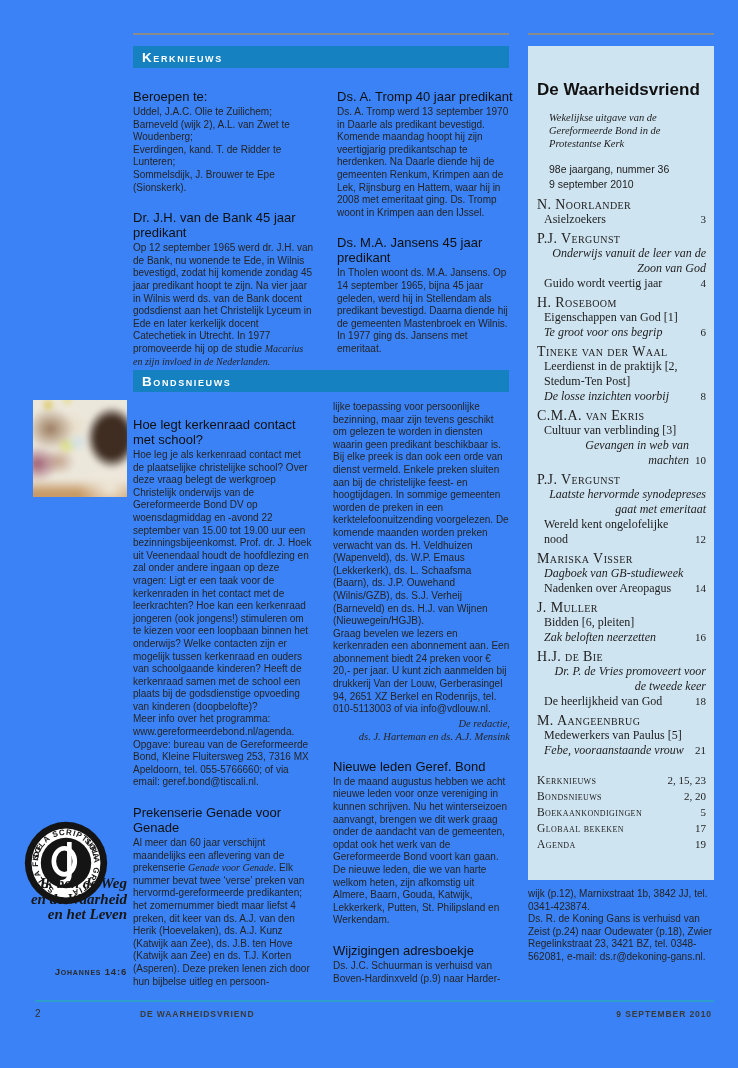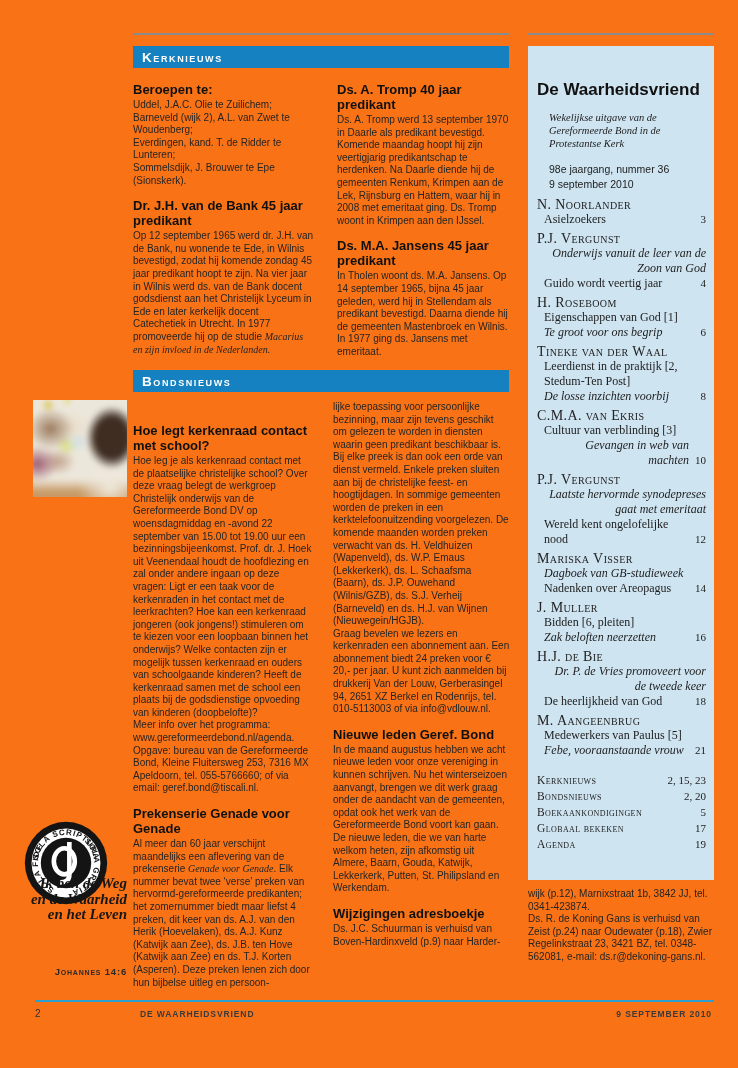--- a/index.html
+++ b/index.html
@@ -1,41 +1,41 @@
 <!DOCTYPE html>
 <html lang="nl"><head>
 <meta charset="utf-8">
 <style>
   html,body { margin:0; padding:0; background:#ffffff; }
-  .page { position:relative; width:738px; height:1068px; background:#f97316;
+  .page { position:relative; width:738px; height:1068px; background:#3b82f6;
           font-family:"Liberation Sans", sans-serif; color:#1f1f1f; overflow:hidden; }
 
   
   .rule-top { position:absolute; top:33px; height:2px; background:#8a8b8d; }
   .rule-top.main { left:133px; width:376px; }
   .rule-top.side { left:528px; width:186px; }
   .footer-rule { position:absolute; left:35px; top:1000px; width:679px; height:2px; background:#2d9fce; }
 
   
   .bar { position:absolute; height:22px; background:#1581c1; color:#fff;
          display:flex; align-items:center; padding-left:9px; box-sizing:border-box; }
   .bar .bar-label { font-variant:small-caps; font-weight:bold; font-size:13.5px; letter-spacing:1.6px; }
   #bar-kerknieuws  { left:133px; top:46px;  width:376px; }
   #bar-bondsnieuws { left:133px; top:370px; width:376px; }
   #bar-inhoud      { left:528px; top:46px;  width:186px; }
 
   
   .col { position:absolute; width:181px; font-size:10px; line-height:12.6px; color:#242424; }
   #kerk-col1  { left:133px; top:73px; }
   #kerk-col2  { left:337px; top:73px; width:177px; }
-  #bonds-col1 { left:133px; top:414px; }
+  #bonds-col1 { left:133px; top:401px; }
   #bonds-col2 { left:333px; top:401px; width:177px; }
 
   .article { margin:0 0 11px 0; }
-  .article-title { font-size:13px; line-height:15px; font-weight:bold; color:#101010; margin:9px 0 2px 0; }
+  .article-title { font-size:13px; line-height:15px; font-weight:normal; color:#101010; margin:16px 0 2px 0; }
   .body-p { margin:0; white-space:pre-line; }
   .em { font-style:italic; font-family:"Liberation Serif", serif; }
   .signature { margin:1px 0 0 0; text-align:right; font-style:italic;
                font-family:"Liberation Serif", serif; font-size:10.5px; line-height:13px; white-space:pre-line; }
 
   
   .sidebar-box { position:absolute; left:528px; top:46px; width:186px; height:834px; background:#cfe4f1; }
   .sidebar-content { position:absolute; left:528px; top:72px; width:186px; box-sizing:border-box;
                      padding:8px 8px 0 9px; color:#1c1c1c; }
   .sb-title { font-size:17px; font-weight:bold; line-height:19px; margin:0 0 4px 0; color:#111; }
@@ -140,20 +140,22 @@
     <div class="article">
       <h3 class="article-title">Prekenserie Genade voor Genade</h3>
       <p class="body-p"><span>Al meer dan 60 jaar verschijnt maandelijks een aflevering van de prekenserie </span><span class="em">Genade voor Genade</span><span>. Elk nummer bevat twee ‘verse’ preken van hervormd-gereformeerde predikanten; het zomernummer biedt maar liefst 4 preken, dit keer van ds. A.J. van den Herik (Hoevelaken), ds. A.J. Kunz (Katwijk aan Zee), ds. J.B. ten Hove (Katwijk aan Zee) en ds. T.J. Korten (Asperen). Deze preken lenen zich door hun bijbelse uitleg en persoon-</span></p>
     </div>
   </div>
 
   <div class="col" id="bonds-col2">
     <div class="article">
       <p class="body-p">lijke toepassing voor persoonlijke bezinning, maar zijn tevens geschikt om gelezen te worden in diensten waarin geen predikant beschikbaar is. Bij elke preek is dan ook een orde van dienst vermeld. Enkele preken sluiten aan bij de christelijke feest- en hoogtijdagen. In sommige gemeenten worden de preken in een kerktelefoonuitzending voorgelezen. De komende maanden worden preken verwacht van ds. H. Veldhuizen (Wapenveld), ds. W.P. Emaus (Lekkerkerk), ds. L. Schaafsma (Baarn), ds. J.P. Ouwehand (Wilnis/GZB), ds. S.J. Verheij (Barneveld) en ds. H.J. van Wijnen (Nieuwegein/HGJB).</p>
       <p class="body-p">Graag bevelen we lezers en kerkenraden een abonnement aan. Een abonnement biedt 24 preken voor € 20,- per jaar. U kunt zich aanmelden bij drukkerij Van der Louw, Gerberasingel 94, 2651 XZ Berkel en Rodenrijs, tel. 010-5113003 of via info@vdlouw.nl.</p>
+      <p class="signature">De redactie,
+ds. J. Harteman en ds. A.J. Mensink</p>
     </div>
     <div class="article">
       <h3 class="article-title">Nieuwe leden Geref. Bond</h3>
       <p class="body-p">In de maand augustus hebben we acht nieuwe leden voor onze vereniging in kunnen schrijven. Nu het winterseizoen aanvangt, brengen we dit werk graag onder de aandacht van de gemeenten, opdat ook het werk van de Gereformeerde Bond voort kan gaan. De nieuwe leden, die we van harte welkom heten, zijn afkomstig uit Almere, Baarn, Gouda, Katwijk, Lekkerkerk, Putten, St. Philipsland en Werkendam.</p>
     </div>
     <div class="article">
       <h3 class="article-title">Wijzigingen adresboekje</h3>
       <p class="body-p">Ds. J.C. Schuurman is verhuisd van Boven-Hardinxveld (p.9) naar Harder-</p>
     </div>
   </div>

